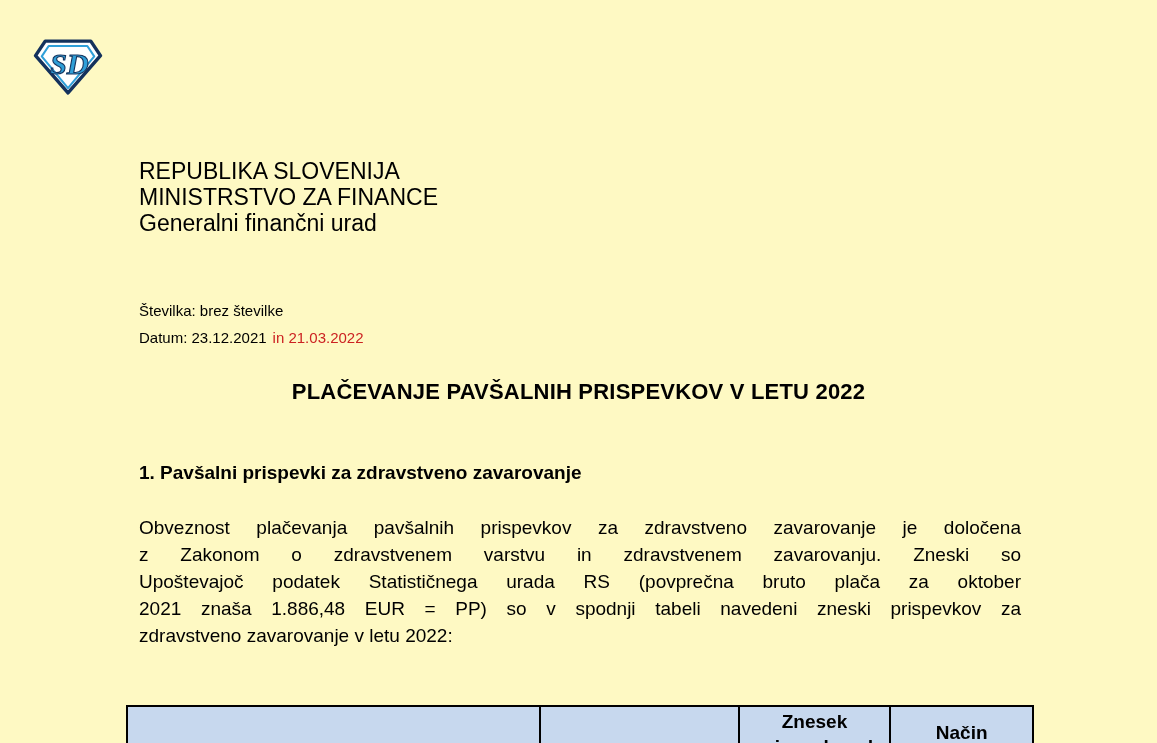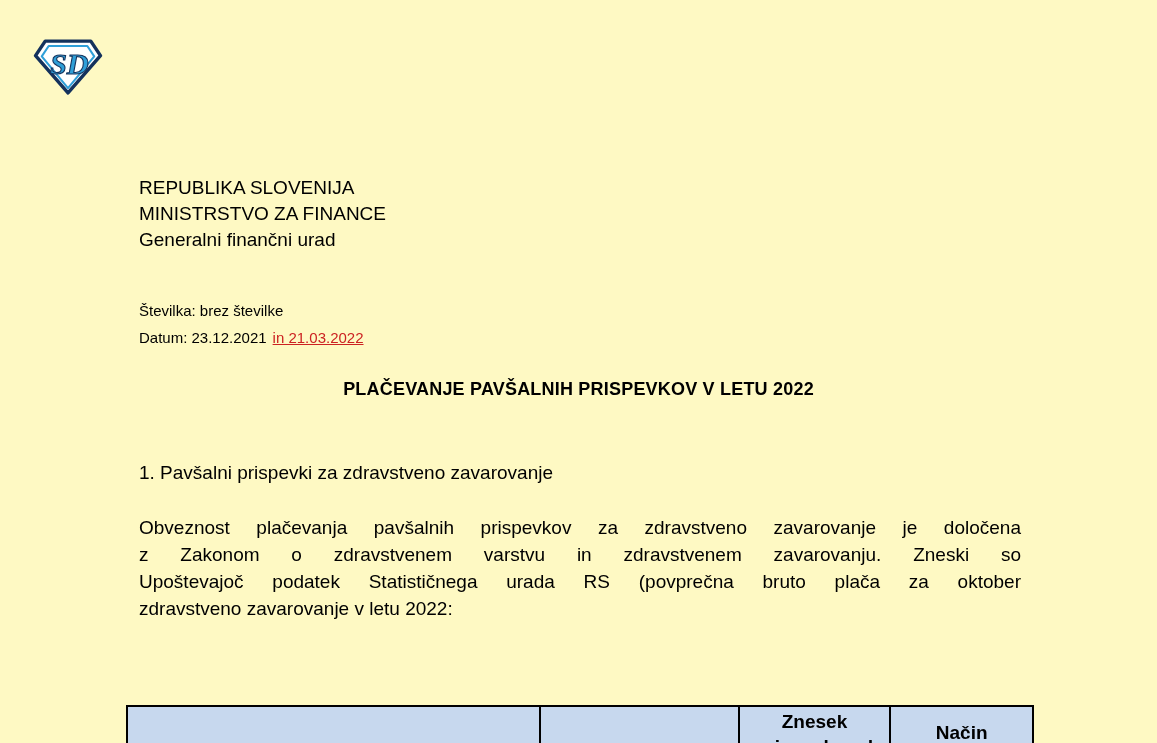--- a/index.html
+++ b/index.html
@@ -15,54 +15,53 @@
   .logo {
     position: absolute;
     left: 33px;
     top: 37px;
     width: 70px;
     height: 58px;
   }
   .letterhead {
     position: absolute;
     left: 139px;
-    top: 175px;
-    font-size: 19px;
+    top: 158px;
+    font-size: 23px;
     line-height: 26px;
     white-space: nowrap;
   }
   .meta {
     position: absolute;
     left: 139px;
     top: 297px;
     font-size: 15px;
     line-height: 27px;
     white-space: nowrap;
   }
   .red-text {
     color: #cc2222;
     padding-left: 6px;
-    text-decoration: underline;
   }
   .doc-title {
     position: absolute;
     left: 0;
     right: 0;
     top: 379px;
     text-align: center;
-    font-size: 18px;
+    font-size: 22px;
     font-weight: bold;
     letter-spacing: 0.2px;
   }
   .section-heading {
     position: absolute;
     left: 139px;
     top: 462px;
     font-size: 19px;
-    font-weight: normal;
+    font-weight: bold;
     white-space: nowrap;
   }
   .paragraph {
     position: absolute;
     left: 139px;
     top: 514px;
     width: 882px;
     font-size: 19px;
     line-height: 27px;
   }
@@ -126,20 +125,21 @@
   </div>
 
   <div class="doc-title">PLAČEVANJE PAVŠALNIH PRISPEVKOV V LETU 2022</div>
 
   <div class="section-heading">1. Pavšalni prispevki za zdravstveno zavarovanje</div>
 
   <div class="paragraph">
     <div class="pline">Obveznost plačevanja pavšalnih prispevkov za zdravstveno zavarovanje je določena</div>
     <div class="pline">z Zakonom o zdravstvenem varstvu in zdravstvenem zavarovanju. Zneski so</div>
     <div class="pline">Upoštevajoč podatek Statističnega urada RS (povprečna bruto plača za oktober</div>
+    <div class="pline">2021 znaša 1.886,48 EUR = PP) so v spodnji tabeli navedeni zneski prispevkov za</div>
     <div class="pline last">zdravstveno zavarovanje v letu 2022:</div>
   </div>
 
   <div class="doc-table">
     <div class="cell col-0"></div>
     <div class="cell col-1"></div>
     <div class="cell col-2">Znesek prispevka od</div>
     <div class="cell col-3">Način</div>
   </div>
 

